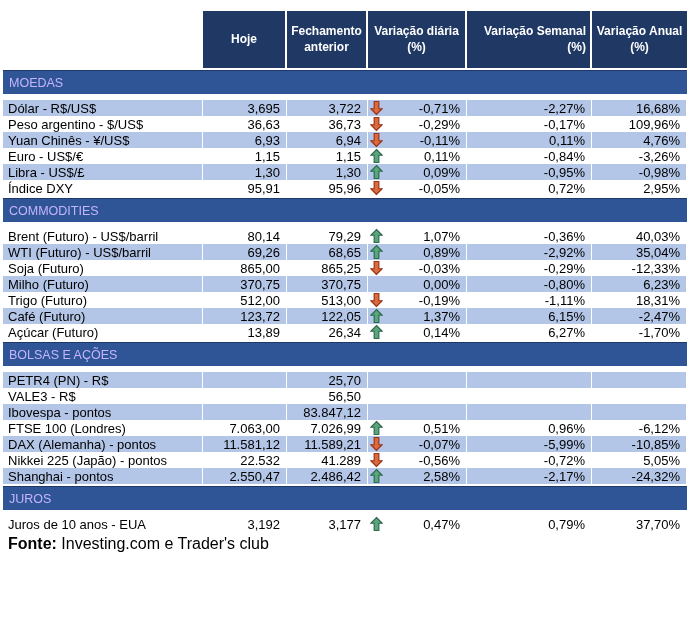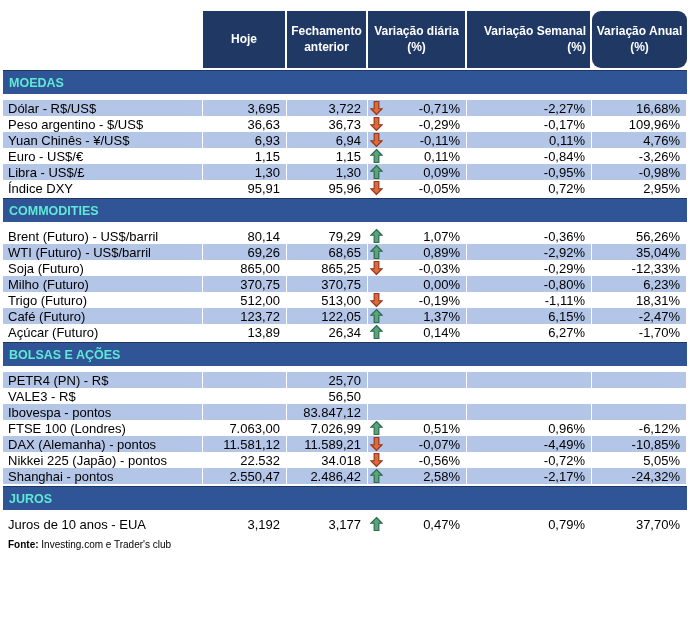--- a/index.html
+++ b/index.html
@@ -19,29 +19,29 @@
     background: var(--header-bg, #1f3864);
     color: var(--header-text, #ffffff);
     font-weight: bold; font-size: 12px; line-height: 1.3;
     display: flex; align-items: center; justify-content: center;
     text-align: center; padding: 0 4px;
     border-right: 2px solid #fff;
   }
   .hcell.spacer { background: #fff; border-right: none; }
   .c0 { width: 200px; } .c1 { width: 84px; } .c2 { width: 81px; }
   .c3 { width: 99px; } .c4 { width: 125px; text-align: right; } .c5 { width: 95px; }
-  .hcell.c5 { border-right: none; border-radius: 9px; }
+  .hcell.c5 { border-right: none; }
 
   
   .section-bar {
     height: 24px; width: 684px;
     margin: 2px 12px 6px 0;
     background: var(--section-bg, #2f5597);
     border-top: 1px solid var(--header-bg, #1f3864);
-    color: #5eead4; font-weight: bold; font-size: 12.5px;
+    color: #c4b5fd; font-weight: normal; font-size: 12.5px;
     display: flex; align-items: center; padding-left: 6px;
   }
 
   
   .row { display: flex; height: 16px; width: 684px; font-size: 13px; }
   .cell {
     height: 100%; display: flex; align-items: center;
     border-right: 1px solid #fff;
     background: transparent;
     white-space: nowrap; overflow: hidden;
@@ -53,21 +53,21 @@
   .arrow {
     position: absolute; left: 2px; top: 50%;
     transform: translateY(-50%);
     display: flex; align-items: center;
   }
   .arrow svg { display: block; }
 
   
   .footer {
     margin-top: 3px; padding-left: 5px; height: 18px;
-    display: flex; align-items: center; font-size: 10px;
+    display: flex; align-items: center; font-size: 16px;
   }
   .footer .b { font-weight: bold; }
   .footer span { white-space: pre; }
 </style>
 </head>
 <body>
 
 <div class="sheet">
 
   <div class="header-row">
@@ -182,21 +182,21 @@
         <div class="cell num c2">79,29</div>
         <div class="cell num diaria c3">
           <span class="arrow">
             <svg width="13" height="15" viewBox="0 0 14 16">
               <path d="M7 1 L13 7.2 L9.5 7.2 L9.5 15 L4.5 15 L4.5 7.2 L1 7.2 Z" fill="#5ba57c" stroke="#2e6b4f" stroke-width="1.3"></path>
             </svg>
           </span>
           <span>1,07%</span>
         </div>
         <div class="cell num c4">-0,36%</div>
-        <div class="cell num c5">56,26%</div>
+        <div class="cell num c5">40,03%</div>
       </div>
       <div class="row shaded">
         <div class="cell lbl c0">WTI (Futuro) - US$/barril</div>
         <div class="cell num c1">69,26</div>
         <div class="cell num c2">68,65</div>
         <div class="cell num diaria c3">
           <span class="arrow">
             <svg width="13" height="15" viewBox="0 0 14 16">
               <path d="M7 1 L13 7.2 L9.5 7.2 L9.5 15 L4.5 15 L4.5 7.2 L1 7.2 Z" fill="#5ba57c" stroke="#2e6b4f" stroke-width="1.3"></path>
             </svg>
@@ -329,27 +329,27 @@
         <div class="cell num c1">11.581,12</div>
         <div class="cell num c2">11.589,21</div>
         <div class="cell num diaria c3">
           <span class="arrow">
             <svg width="13" height="15" viewBox="0 0 14 16">
               <path d="M7 1 L13 7.2 L9.5 7.2 L9.5 15 L4.5 15 L4.5 7.2 L1 7.2 Z" transform="rotate(180 7 8)" fill="#dd6a3b" stroke="#97371c" stroke-width="1.3"></path>
             </svg>
           </span>
           <span>-0,07%</span>
         </div>
-        <div class="cell num c4">-4,49%</div>
+        <div class="cell num c4">-5,99%</div>
         <div class="cell num c5">-10,85%</div>
       </div>
       <div class="row">
         <div class="cell lbl c0">Nikkei 225 (Japão) - pontos</div>
         <div class="cell num c1">22.532</div>
-        <div class="cell num c2">34.018</div>
+        <div class="cell num c2">41.289</div>
         <div class="cell num diaria c3">
           <span class="arrow">
             <svg width="13" height="15" viewBox="0 0 14 16">
               <path d="M7 1 L13 7.2 L9.5 7.2 L9.5 15 L4.5 15 L4.5 7.2 L1 7.2 Z" transform="rotate(180 7 8)" fill="#dd6a3b" stroke="#97371c" stroke-width="1.3"></path>
             </svg>
           </span>
           <span>-0,56%</span>
         </div>
         <div class="cell num c4">-0,72%</div>
         <div class="cell num c5">5,05%</div>

